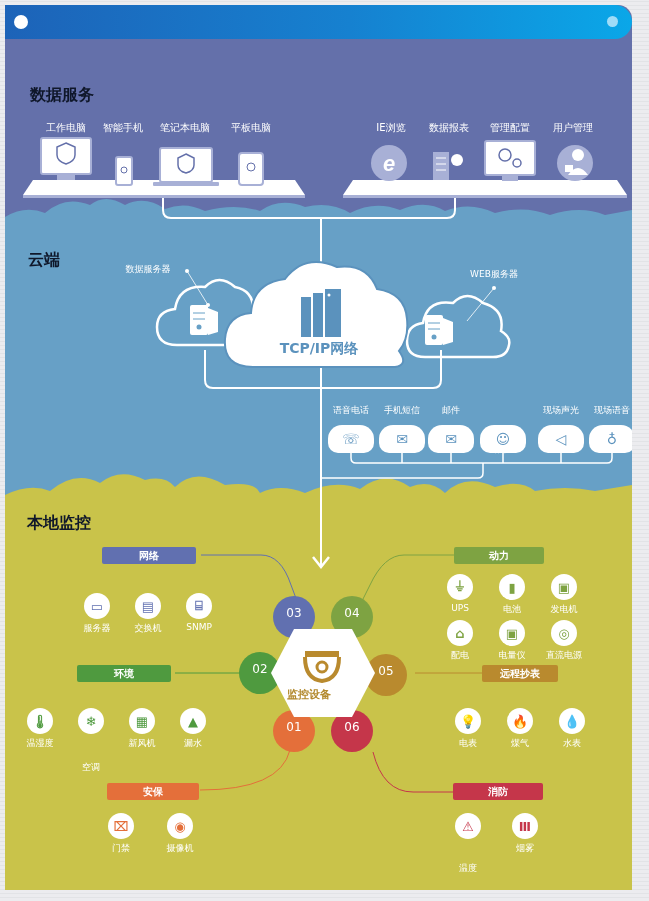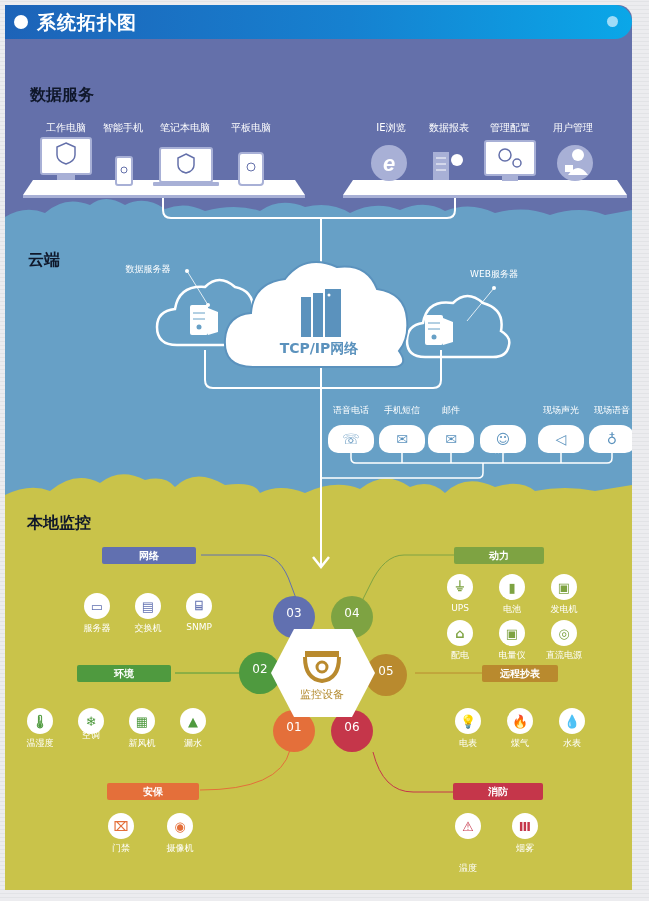--- a/index.html
+++ b/index.html
@@ -16,36 +16,35 @@
   .z-cloud{top:230px;height:280px;background:#67a0c6}
   .z-local{top:495px;height:390px;background:#c9c34a}
   svg.overlay{position:absolute;left:0;top:0;width:627px;height:885px;z-index:2}
   .sec-title{position:absolute;color:#0f172a;font-size:16px;font-weight:bold;z-index:3}
   .lbl{position:absolute;color:#fff;font-size:10px;white-space:nowrap;z-index:3;transform:translateX(-50%)}
   .lbl.sm{font-size:9px}
   .tcp{position:absolute;left:244px;top:335px;width:140px;text-align:center;color:#5b92bd;font-size:14px;font-weight:bold;z-index:3}
   .icbtn{position:absolute;width:26px;height:26px;border-radius:50%;background:#fff;z-index:3;display:flex;align-items:center;justify-content:center}
   .tag{position:absolute;height:17px;color:#fff;font-size:10px;font-weight:bold;text-align:center;line-height:17px;border-radius:2px;z-index:3}
   .hub-num{position:absolute;width:36px;text-align:center;color:#fff;font-size:12px;z-index:4}
-  .hub-label{position:absolute;left:282px;top:682px;width:70px;text-align:center;color:#b38a2e;font-size:11px;font-weight:normal;z-index:4}
+  .hub-label{position:absolute;left:282px;top:682px;width:70px;text-align:left;color:#b38a2e;font-size:11px;font-weight:bold;z-index:4}
   .ilabel{position:absolute;color:#fff;font-size:9px;white-space:nowrap;transform:translateX(-50%);z-index:3}
 </style>
 </head>
 <body>
 
 <div class="bg-stripes"></div>
 
 <div class="frame">
   <div class="zone z-data"></div>
   <div class="zone z-cloud"></div>
   <div class="zone z-local"></div>
 
   <div class="header">
     <span class="dot"></span>
-    <span class="title">系统拓扑图</span>
     <span class="rdot"></span>
   </div>
 
   <svg class="overlay" viewBox="0 0 627 885">
 
     <path d="M0 212 Q20 200 40 208 Q60 190 85 200 Q100 188 120 200 Q140 190 160 204 Q180 196 200 206 Q230 198 255 206 Q275 192 300 202 Q325 196 345 208 Q370 195 395 205 Q420 194 440 206 Q465 196 490 208 Q520 200 545 210 Q575 200 600 210 L627 205 L627 240 L0 240 Z" fill="#67a0c6"></path>
 
     <path d="M0 490 Q25 478 45 486 Q70 465 95 478 Q115 462 140 475 Q160 470 170 482 Q190 462 220 480 Q250 476 255 488 Q275 478 300 488 Q330 474 355 484 Q380 464 405 482 Q425 474 440 488 Q460 468 490 482 Q515 474 530 486 Q560 480 590 486 L627 480 L627 500 L0 500 Z" fill="#c9c34a"></path>
 
     <polygon points="28,175 290,175 300,190 18,190" fill="#fff"></polygon>
@@ -256,21 +255,21 @@
         <span style="font-size: 13px; font-weight: bold; color: rgb(126, 163, 66);">◎</span>
       </div>
       <div class="ilabel" style="left: 559px; top: 644px;">直流电源</div>
       <div class="icbtn" style="left: 22px; top: 703px; color: rgb(79, 154, 63);">
         <span style="font-size: 13px; font-weight: bold; color: rgb(79, 154, 63);">🌡</span>
       </div>
       <div class="ilabel" style="left: 35px; top: 732px;">温湿度</div>
       <div class="icbtn" style="left: 73px; top: 703px; color: rgb(79, 154, 63);">
         <span style="font-size: 13px; font-weight: bold; color: rgb(79, 154, 63);">❄</span>
       </div>
-      <div class="ilabel" style="left: 86px; top: 724px; text-align: right;">空调</div>
+      <div class="ilabel" style="left: 86px; top: 756px; text-align: right;">空调</div>
       <div class="icbtn" style="left: 124px; top: 703px; color: rgb(79, 154, 63);">
         <span style="font-size: 13px; font-weight: bold; color: rgb(79, 154, 63);">▦</span>
       </div>
       <div class="ilabel" style="left: 137px; top: 732px;">新风机</div>
       <div class="icbtn" style="left: 175px; top: 703px; color: rgb(79, 154, 63);">
         <span style="font-size: 13px; font-weight: bold; color: rgb(79, 154, 63);">▲</span>
       </div>
       <div class="ilabel" style="left: 188px; top: 732px;">漏水</div>
       <div class="icbtn" style="left: 450px; top: 703px; color: rgb(185, 138, 46);">
         <span style="font-size: 13px; font-weight: bold; color: rgb(185, 138, 46);">💡</span>

